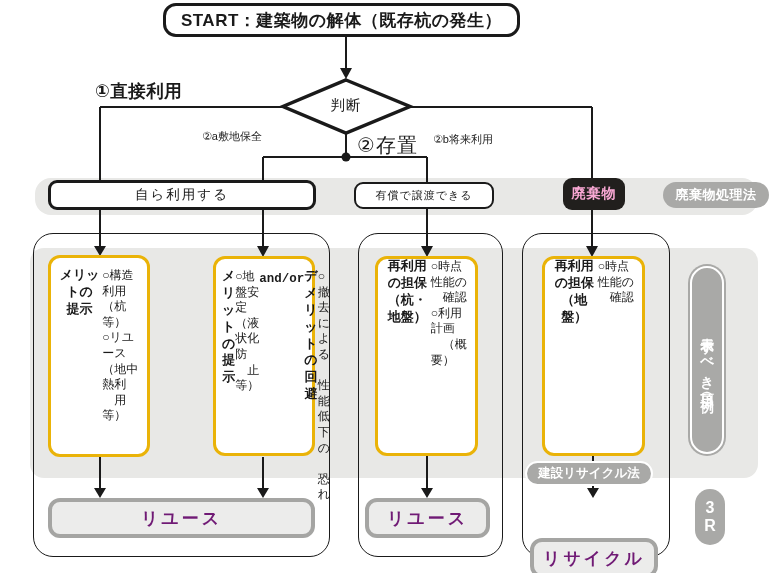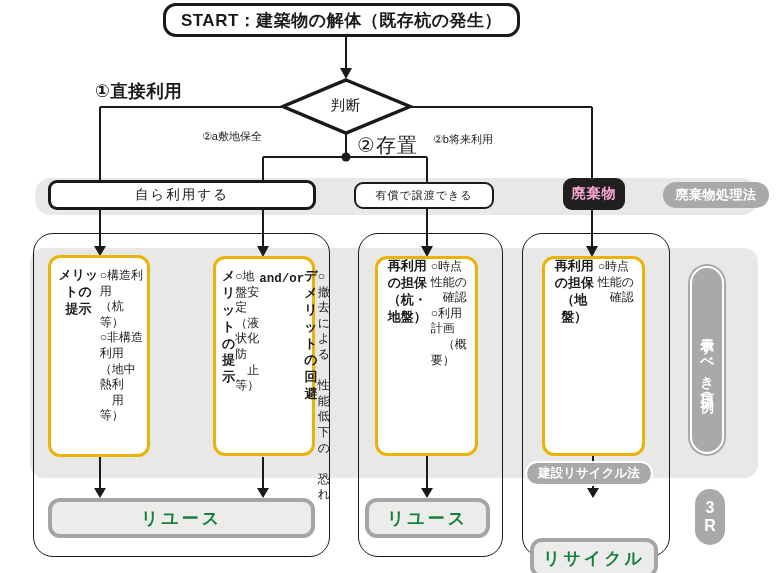--- a/index.html
+++ b/index.html
@@ -61,21 +61,21 @@
   .c2{left:213px;top:256px;width:102px;height:200px;}
   .c3{left:375px;top:256px;width:103px;height:200px;}
   .c4{left:542px;top:256px;width:103px;height:200px;}
   .colhead{font-weight:bold;font-size:13px;text-align:center;white-space:pre-wrap;line-height:1.3;}
   .colbody{font-size:12px;text-align:left;white-space:pre-wrap;line-height:1.3;margin-top:1px;}
   .andor{font-weight:bold;font-size:12.5px;text-align:center;margin:3px 0 1px 0;}
   
   .result{
     background:#ececeb;border:4px solid #a5a5a3;border-radius:12px;z-index:2;
     display:flex;align-items:center;justify-content:center;
-    font-weight:bold;font-size:17px;letter-spacing:3px;color:#15803d;
+    font-weight:bold;font-size:17px;letter-spacing:3px;color:#701a75;
   }
   .r1{left:48px;top:498px;width:267px;height:40px;}
   .r2{left:365px;top:498px;width:125px;height:40px;}
   .r3{left:530px;top:498px;width:128px;height:40px;margin-top:40px;}
   
   .vpill{
     left:690px;top:266px;width:34px;height:188px;border-radius:18px;
     background:#a9a9a7;border:2px solid #fff;box-shadow:0 0 0 2px #a9a9a7;z-index:3;
     display:flex;align-items:center;justify-content:center;
   }
@@ -143,21 +143,21 @@
 
   <div class="abs group g1"></div>
   <div class="abs group g2"></div>
   <div class="abs group g3"></div>
 
   <div class="abs colbox c1">
     <div class="colhead">メリットの
 提示</div>
     <div class="colbody">○構造利用
 （杭等）
-○非構造利用
+○リユース
 （地中熱利
 　用等）</div>
   </div>
 
   <div class="abs colbox c2">
     <div class="colhead">メリットの
 提示</div>
     <div class="colbody">○地盤安定
 （液状化防
 　止等）</div>

